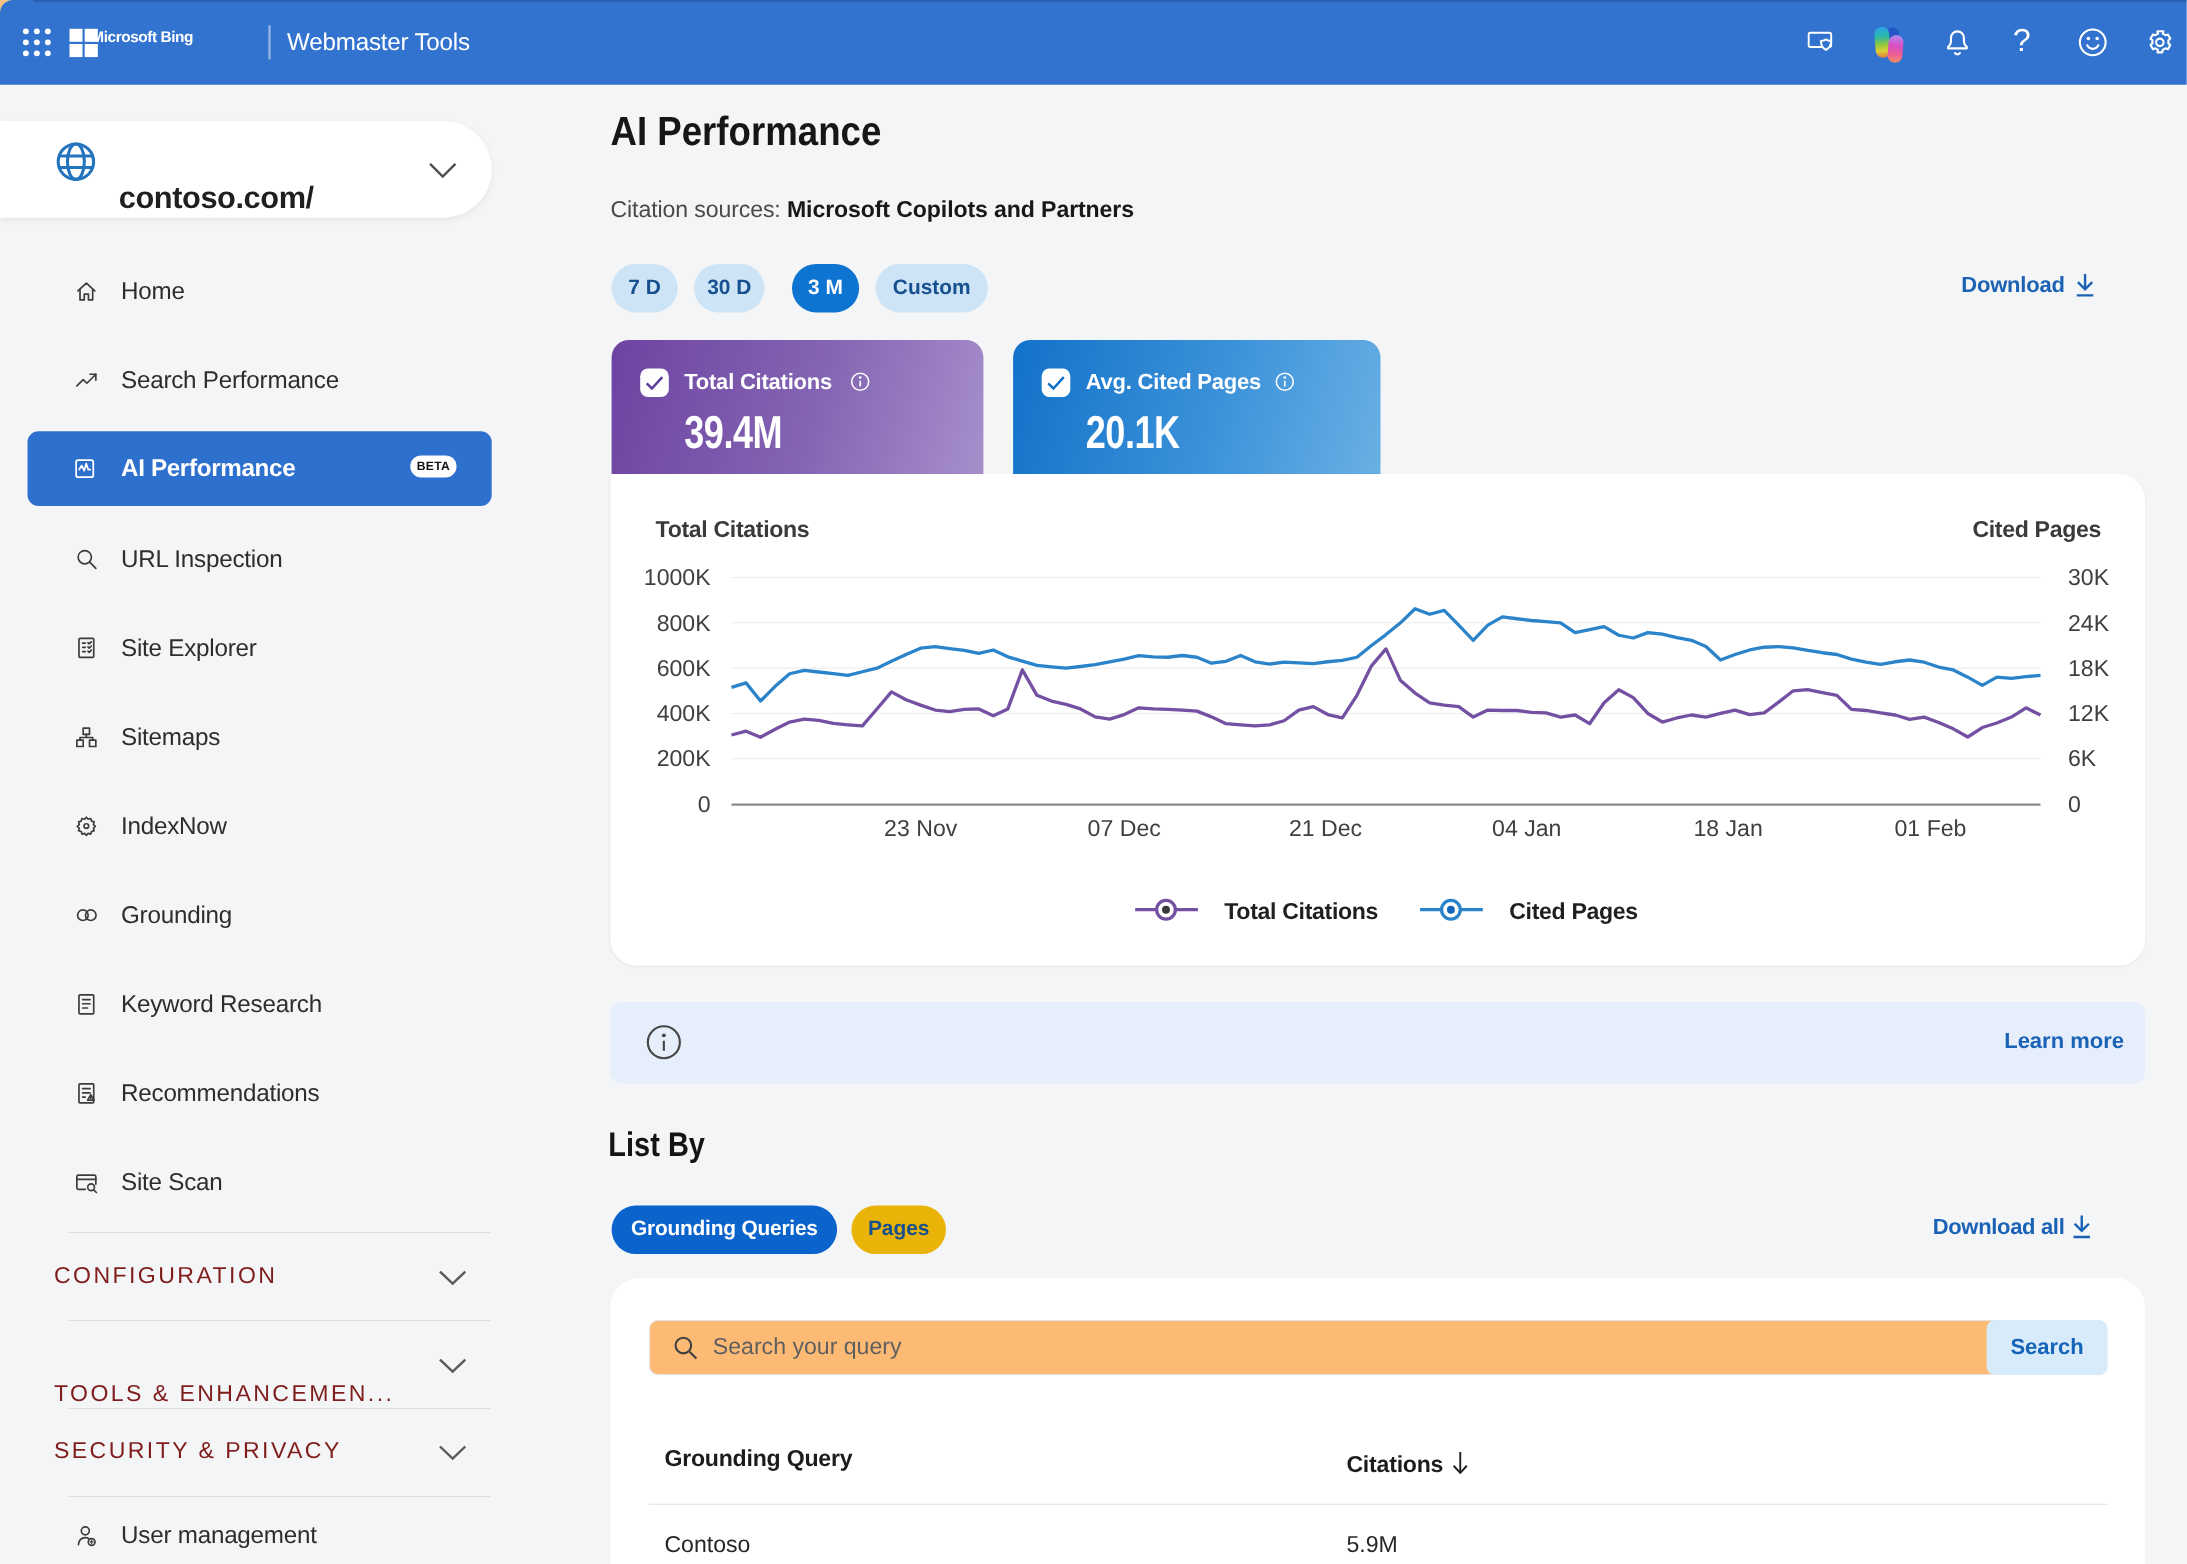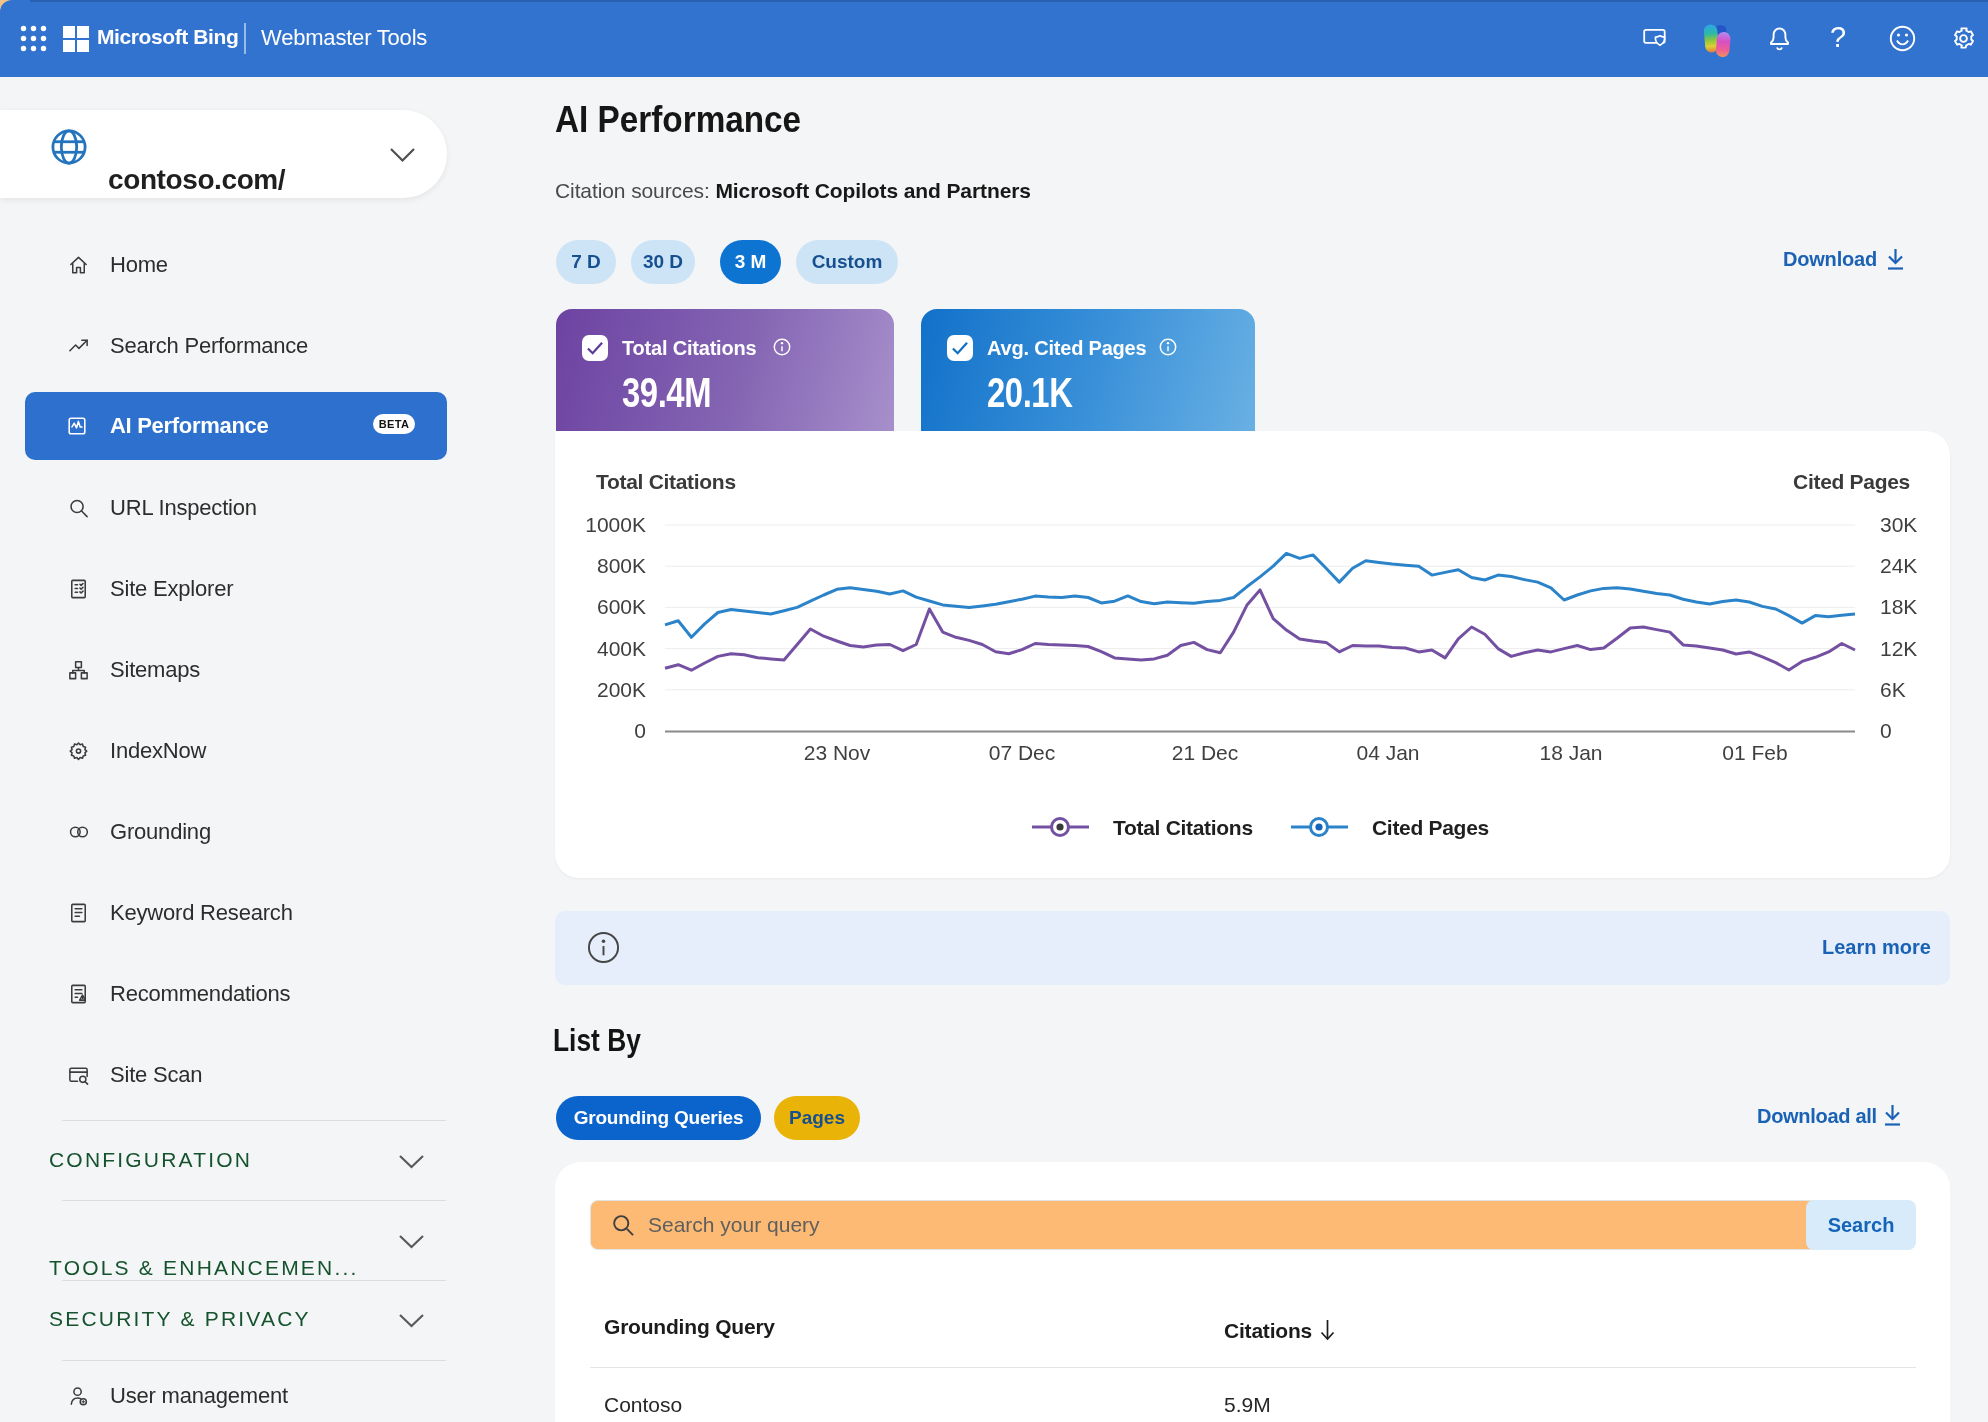--- a/index.html
+++ b/index.html
@@ -4,34 +4,34 @@
 <style>
 * { margin:0; padding:0; box-sizing:border-box; }
 html,body { width:1988px; height:1422px; overflow:hidden; }
 body { font-family:"Liberation Sans", sans-serif; background:#f4f5f6; position:relative; }
 .abs { position:absolute; }
 
 #corner-bg { left:0; top:0; width:40px; height:40px; background:linear-gradient(160deg,#f4c489 0%,#eab878 55%,#c8a97c 100%); }
 
 #topbar { left:0; top:0; width:1988px; height:77px; background:#3273cf; border-top-left-radius:12px; }
 #topstrip { left:30px; top:0; width:1958px; height:2px; background:rgba(20,40,90,0.25); }
-#topbar .brand { position:absolute; left:97px; top:25px; color:#fff; font-size:21px; font-weight:700; letter-spacing:-0.4px; }
+#topbar .brand { position:absolute; left:83px; top:25px; color:#fff; font-size:14px; font-weight:700; letter-spacing:-0.4px; }
 #topbar .brand2 { position:absolute; left:261px; top:25px; color:#fff; font-size:22px; font-weight:400; letter-spacing:-0.2px; }
 #topbar .sep { position:absolute; left:244px; top:23px; width:2px; height:31px; background:rgba(255,255,255,0.5); }
 
 #sitepill { left:0; top:110px; width:447px; height:88px; background:#fff; border-radius:0 44px 44px 0; box-shadow:0 2px 6px rgba(0,0,0,0.07); }
 #sitepill .txt { position:absolute; left:108px; top:30px; font-size:28px; font-weight:700; color:#1f1f1f; letter-spacing:-0.4px;margin-top:24px; }
 .navitem { position:absolute; left:0; width:460px; height:81px; }
 .navitem .lbl { position:absolute; left:110px; top:50%; transform:translateY(-50%); font-size:22px; color:#2d2d2d; letter-spacing:-0.2px; }
 .navitem svg { position:absolute; left:67px; top:50%; transform:translateY(-50%); }
 #sel { left:25px; top:392px; width:422px; height:68px; background:#2e70cd; border-radius:10px; }
 #sel .lbl { position:absolute; left:85px; top:21px; font-size:22px; font-weight:700; color:#fff; letter-spacing:-0.3px; }
 #sel svg { position:absolute; left:41px; top:23px; }
 #sel .beta { position:absolute; left:348px; top:22px; width:42px; height:20px; background:#fff; border-radius:10px; color:#111; font-size:11px; font-weight:700; text-align:center; line-height:20px; letter-spacing:0.3px; }
-.navsec { position:absolute; left:49px; font-size:21px; color:#14532d; letter-spacing:2.2px; }
+.navsec { position:absolute; left:49px; font-size:21px; color:#7f1d1d; letter-spacing:2.2px; }
 .navsec-ch { position:absolute; left:398px; }
 .navdiv { position:absolute; left:62px; width:384px; height:1px; background:#dcdcdc; }
 
 #h1 { left:555px; top:99px; font-size:37px; font-weight:700; color:#161616; transform:scaleX(0.9); transform-origin:left top; white-space:nowrap; }
 #cit { left:555px; top:179px; font-size:21px; color:#4a4a4a; letter-spacing:-0.1px; }
 #cit b { color:#181818; font-weight:700; }
 
 .pill { position:absolute; top:240px; height:44px; border-radius:22px; background:#cde3f6; color:#17508f; font-weight:700; font-size:19px; text-align:center; line-height:44px; }
 #pill-7d { left:556px; width:60px; }
 #pill-30d { left:631px; width:64px; }

